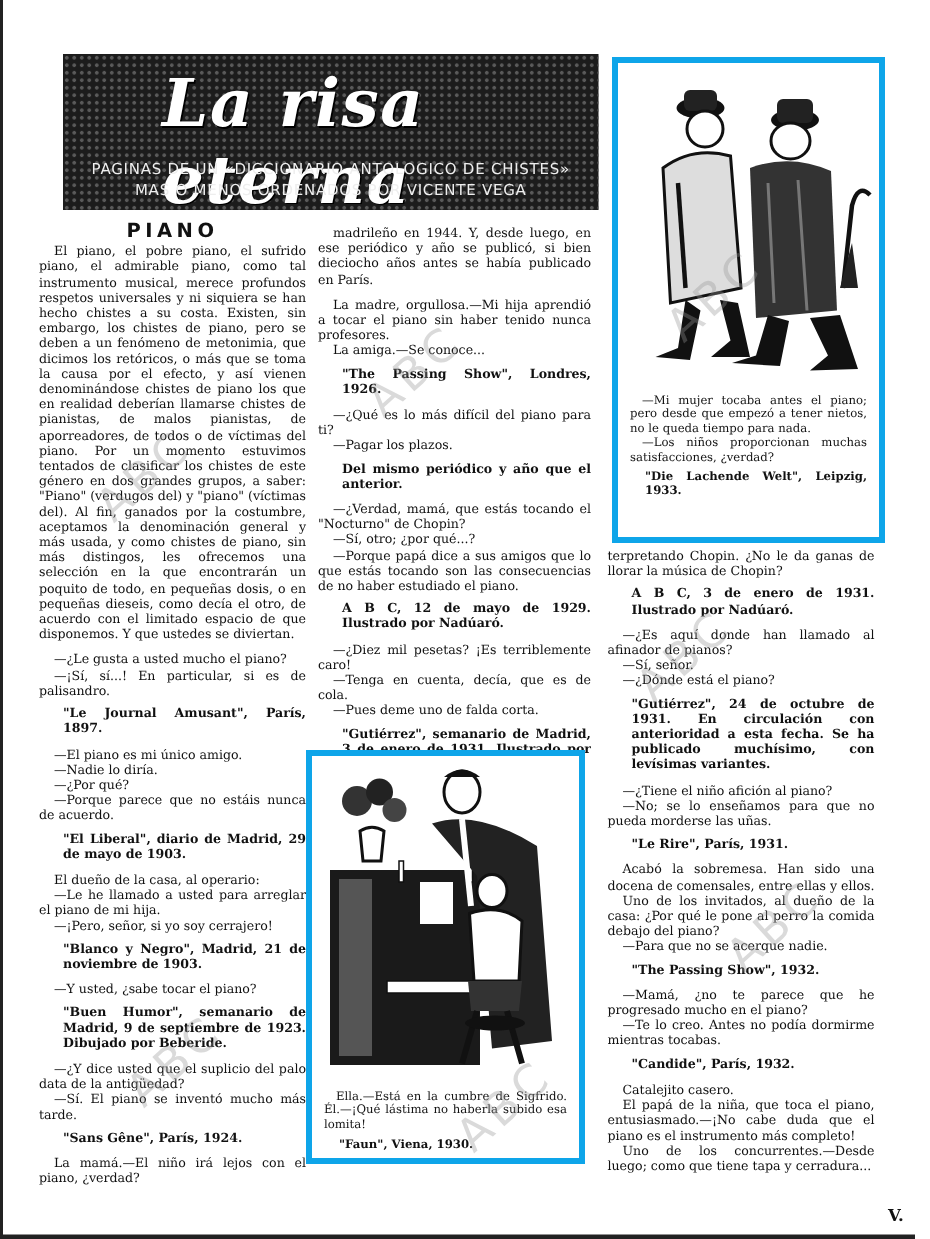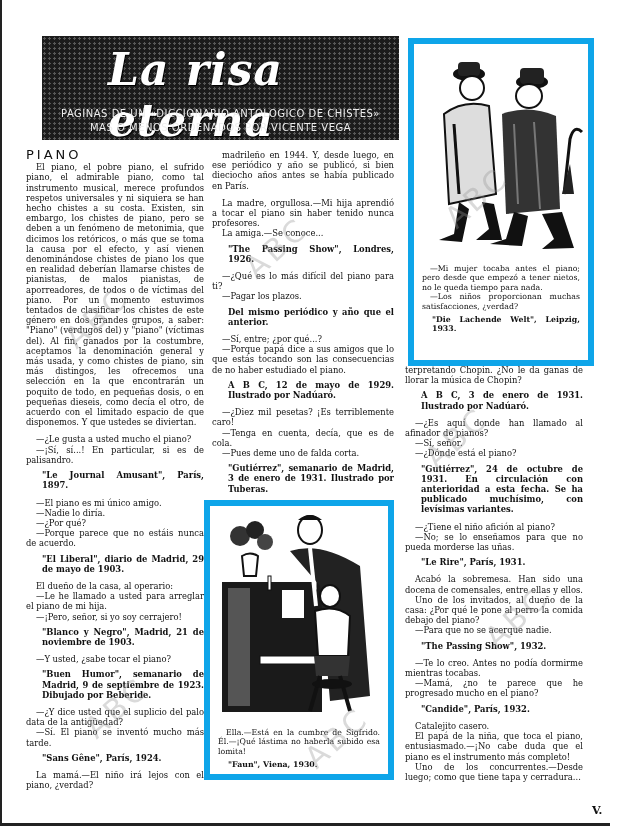--- a/index.html
+++ b/index.html
@@ -20,24 +20,24 @@
   .masthead .sub1 { top:72px; }
   .masthead .sub2 { top:86px; }
 
   .col { position:absolute; font-size:8.4px; line-height:10.2px; text-align:justify; }
   .col p { margin:0 0 0 0; text-indent:10px; }
   .col p.gap { margin-top:7px; }
   .col .src { font-weight:bold; text-indent:0; padding-left:16px; margin:5px 0 7px; }
   .col1 { left:26px; top:150px; width:178px; }
   .col2 { left:212px; top:150px; width:182px; }
   .col3 { left:405px; top:365px; width:178px; }
-  .col h2 { margin:0 0 2px; text-align:left; font-family:"DejaVu Sans", sans-serif;
-            font-weight:normal; font-size:13px; letter-spacing:3px; }
-
-  .cartoon { position:absolute; border:6px solid #0ea5e9; background:#fff; }
+  .col h2 { margin:0 0 2px; text-align:center; font-family:"DejaVu Sans", sans-serif;
+            font-weight:bold; font-size:13px; letter-spacing:3px; }
+
+  .cartoon { position:absolute; border:4px solid #0ea5e9; background:#fff; }
   .cartoon1 { left:408px; top:38px; width:174px; height:316px; }
   .cartoon2 { left:204px; top:500px; width:178px; height:268px; }
   .cartoon svg { display:block; }
   .caption { font-size:7.8px; line-height:9.4px; text-align:justify; padding:0 8px; }
   .caption p { margin:0; text-indent:8px; }
   .caption .src { font-weight:bold; padding-left:10px; text-indent:0; margin-top:4px; }
 
   .watermark { position:absolute; font-family:"DejaVu Sans", sans-serif; font-size:30px; color:rgba(150,150,150,0.35);
                transform:rotate(-42deg); pointer-events:none; letter-spacing:4px; }
   .end-mark { position:absolute; left:592px; top:804px; font-size:11px; font-weight:bold; }
@@ -80,21 +80,22 @@
   </div>
 
   <div class="col col2">
     <p>madrileño en 1944. Y, desde luego, en ese periódico y año se publicó, si bien dieciocho años antes se había publicado en París.</p>
     <p class="gap">La madre, orgullosa.—Mi hija aprendió a tocar el piano sin haber tenido nunca profesores.</p>
     <p>La amiga.—Se conoce...</p>
     <p class="src">"The Passing Show", Londres, 1926.</p>
     <p>—¿Qué es lo más difícil del piano para ti?</p>
     <p>—Pagar los plazos.</p>
     <p class="src">Del mismo periódico y año que el anterior.</p>
-    <p>—Sí, entre; ¿por qué...?</p>
+    <p>—¿Verdad, mamá, que estás tocando el "Nocturno" de Chopin?</p>
+    <p>—Sí, otro; ¿por qué...?</p>
     <p>—Porque papá dice a sus amigos que lo que estás tocando son las consecuencias de no haber estudiado el piano.</p>
     <p class="src">A B C, 12 de mayo de 1929. Ilustrado por Nadúaró.</p>
     <p>—¿Diez mil pesetas? ¡Es terriblemente caro!</p>
     <p>—Tenga en cuenta, decía, que es de cola.</p>
     <p>—Pues deme uno de falda corta.</p>
     <p class="src">"Gutiérrez", semanario de Madrid, 3 de enero de 1931. Ilustrado por Tuberas.</p>
     <p>El piano de la vecina.</p>
     <p>—¡Oiga usted, vecino! Mi hija está in-</p>
   </div>
 
@@ -169,22 +170,22 @@
     <p>—Sí, señor.</p>
     <p>—¿Dónde está el piano?</p>
     <p class="src">"Gutiérrez", 24 de octubre de 1931. En circulación con anterioridad a esta fecha. Se ha publicado muchísimo, con levísimas variantes.</p>
     <p>—¿Tiene el niño afición al piano?</p>
     <p>—No; se lo enseñamos para que no pueda morderse las uñas.</p>
     <p class="src">"Le Rire", París, 1931.</p>
     <p>Acabó la sobremesa. Han sido una docena de comensales, entre ellas y ellos.</p>
     <p>Uno de los invitados, al dueño de la casa: ¿Por qué le pone al perro la comida debajo del piano?</p>
     <p>—Para que no se acerque nadie.</p>
     <p class="src">"The Passing Show", 1932.</p>
+    <p>—Mamá, ¿no te parece que he progresado mucho en el piano?</p>
     <p>—Te lo creo. Antes no podía dormirme mientras tocabas.</p>
-    <p>—Mamá, ¿no te parece que he progresado mucho en el piano?</p>
     <p class="src">"Candide", París, 1932.</p>
     <p>Catalejito casero.</p>
     <p>El papá de la niña, que toca el piano, entusiasmado.—¡No cabe duda que el piano es el instrumento más completo!</p>
     <p>Uno de los concurrentes.—Desde luego; como que tiene tapa y cerradura...</p>
 
   </div>
 
   <div class="end-mark">V.</div>
 
   <div class="watermark" style="left:60px;top:300px;">ABC</div>

